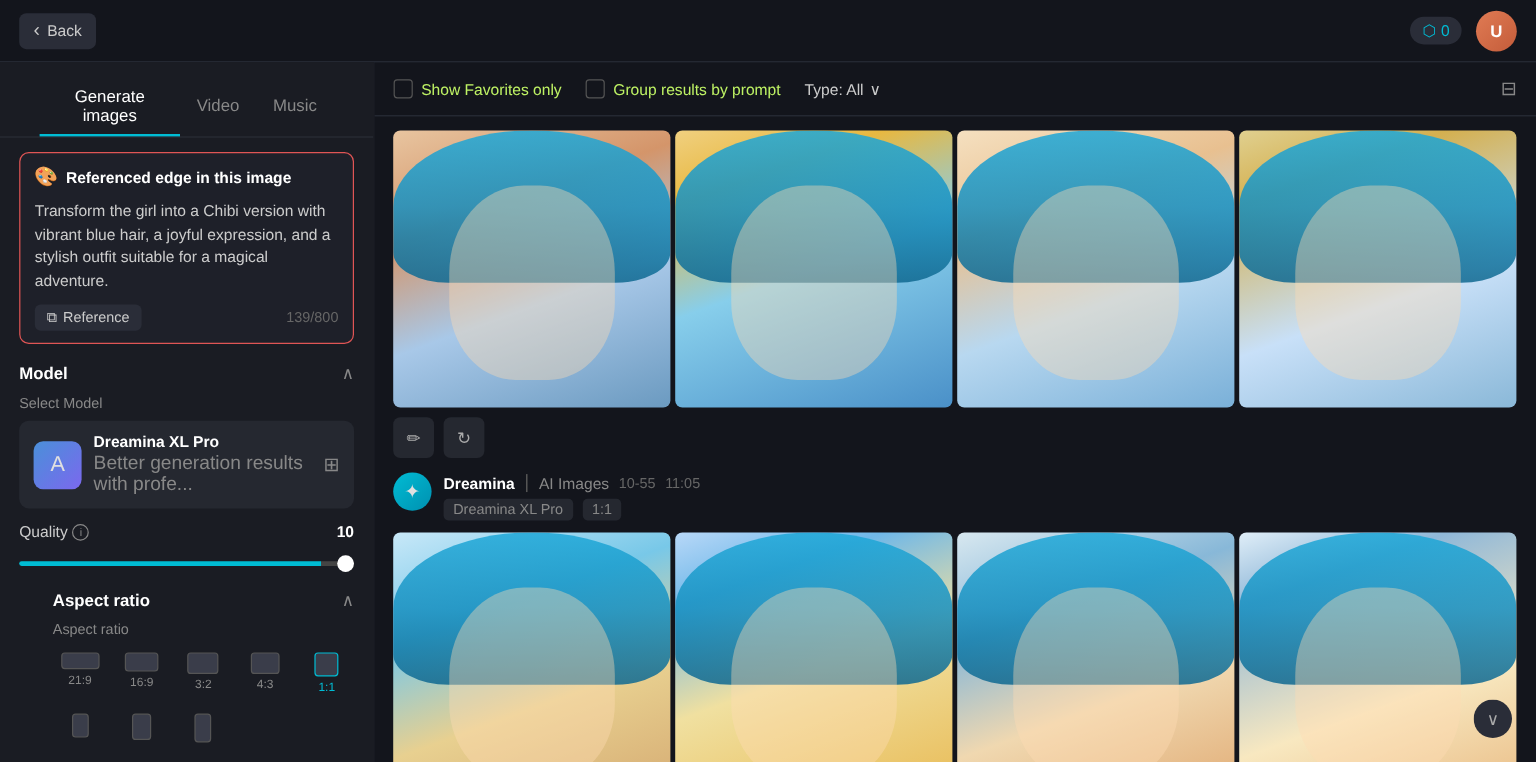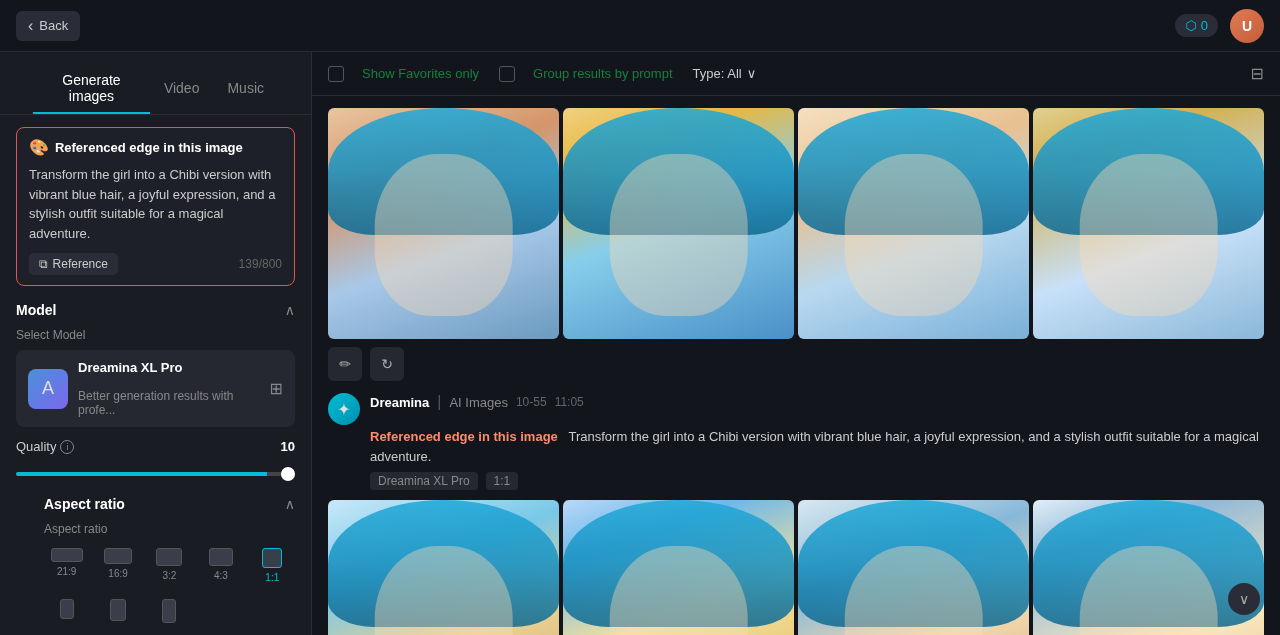--- a/index.html
+++ b/index.html
@@ -172,21 +172,21 @@
       border-radius: 8px;
       background: linear-gradient(135deg, #4a90d9, #7b68ee);
       display: flex;
       align-items: center;
       justify-content: center;
       font-size: 18px;
       flex-shrink: 0;
     }
     .model-info { flex: 1; }
     .model-name { font-size: 13px; font-weight: 600; color: #fff; }
-    .model-desc { font-size: 12px; color: #888; margin-top: 14px; }
+    .model-desc { font-size: 16px; color: #888; margin-top: 2px; }
     .model-settings-btn {
       background: none;
       border: none;
       color: #888;
       cursor: pointer;
       font-size: 16px;
     }
     
     .quality-row {
       display: flex;
@@ -298,23 +298,23 @@
       display: flex;
       align-items: center;
       gap: 20px;
       padding: 12px 16px;
       border-bottom: 1px solid #2a2d38;
       flex-shrink: 0;
     }
     .filter-item {
       display: flex;
       align-items: center;
-      gap: 18px;
+      gap: 7px;
       font-size: 13px;
-      color: #15803d;
+      color: #bef264;
       cursor: pointer;
     }
     .filter-checkbox {
       width: 16px;
       height: 16px;
       border: 1.5px solid #555;
       border-radius: 3px;
       background: transparent;
       display: flex;
       align-items: center;
@@ -420,21 +420,21 @@
       align-items: center;
       justify-content: center;
       flex-shrink: 0;
       font-size: 14px;
     }
     .msg-content { flex: 1; }
     .msg-header {
       display: flex;
       align-items: center;
       gap: 8px;
-      margin-bottom: 16px;
+      margin-bottom: 4px;
     }
     .msg-author { font-size: 13px; font-weight: 600; color: #fff; }
     .msg-pipe { color: #555; }
     .msg-channel { font-size: 13px; color: #888; }
     .msg-time { font-size: 12px; color: #666; }
     .msg-text { font-size: 13px; color: #ccc; line-height: 1.5; margin-bottom: 6px; }
     .msg-ref-bold { color: #ff8c69; font-weight: 600; font-size: 13px; }
     .msg-tags {
       display: flex;
       gap: 8px;
@@ -679,25 +679,20 @@
             <span style="font-size:16px;">✦</span>
           </div>
           <div class="msg-content">
             <div class="msg-header">
               <span class="msg-author">Dreamina</span>
               <span class="msg-pipe">|</span>
               <span class="msg-channel">AI Images</span>
               <span class="msg-time">10-55</span>
               <span class="msg-time">11:05</span>
             </div>
-            <div class="msg-text">
-              <span class="msg-ref-bold">Referenced edge in this image</span>
-              <span>&nbsp;</span>
-              <span>Transform the girl into a Chibi version with vibrant blue hair, a joyful expression, and a stylish outfit suitable for a magical adventure.</span>
-            </div>
             <div class="msg-tags">
               <span class="msg-tag">Dreamina XL Pro</span>
               <span class="msg-tag">1:1</span>
             </div>
           </div>
         </div>
 
         <div class="image-grid-4">
           <div class="img-placeholder img-5">
             <div class="blue-hair"></div>

